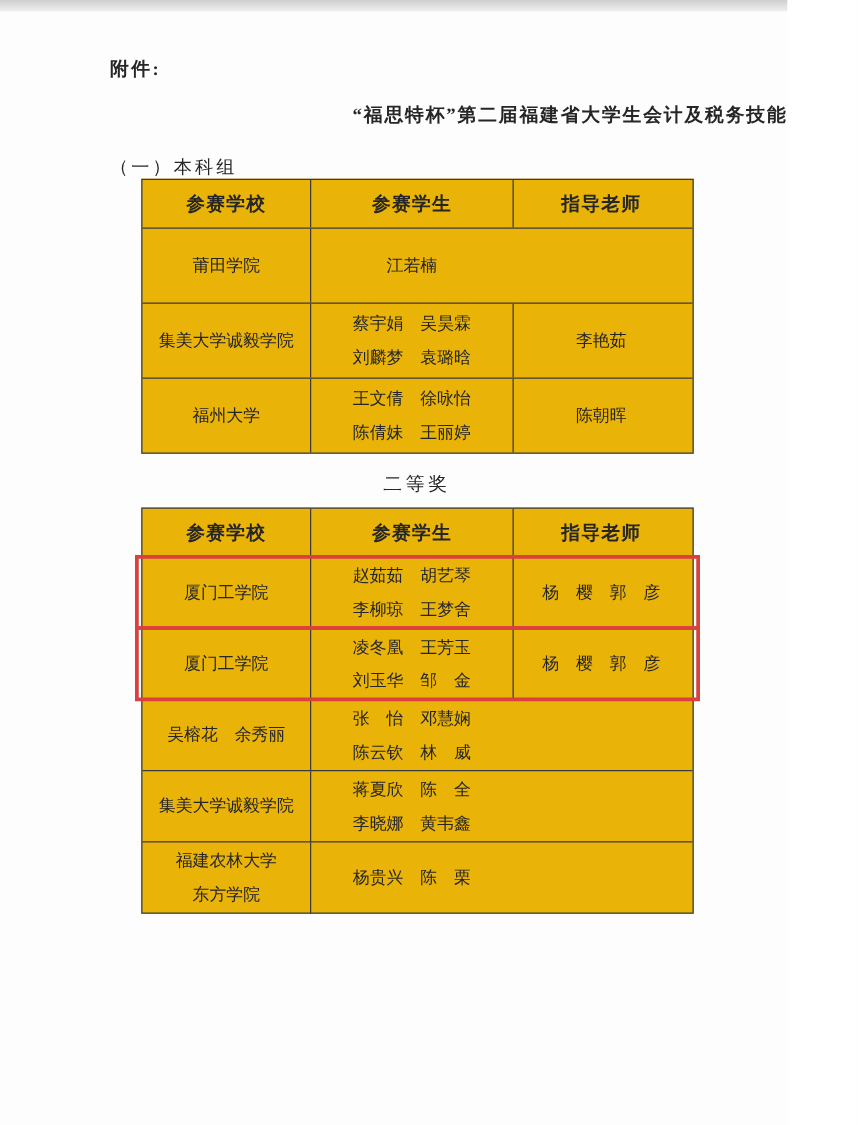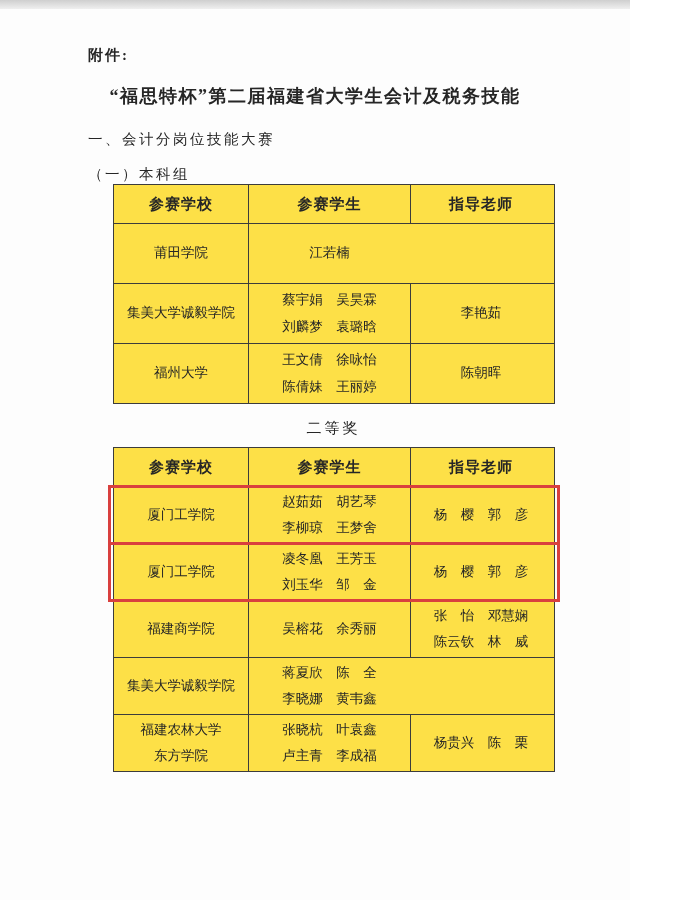--- a/index.html
+++ b/index.html
@@ -15,43 +15,43 @@
     width: 100%; height: 9px;
     background: linear-gradient(to bottom, #cfcfcf, #efefef);
   }
   .attachment {
     margin: 37px 0 0 88px;
     font-size: 15px;
     font-weight: bold;
     letter-spacing: 2px;
   }
   .doc-title {
-    text-align: center;
-    font-size: 18px;
+    text-align: right;
+    font-size: 15px;
     font-weight: bold;
     letter-spacing: 1.5px;
     line-height: 1.95;
     margin-top: 14px;
   }
   .section-line {
     margin: 16px 0 0 88px;
     font-size: 14.5px;
     letter-spacing: 2.5px;
   }
   .tables-root { margin-left: 113px; width: 441px; }
   .table-title {
     text-align: center;
     font-size: 15px;
     letter-spacing: 3px;
     margin: 15px 0 9px 0;
   }
   .award-table {
     width: 440px;
     border: 1.5px solid #3c3c3c;
-    background: #fde047;
+    background: #eab308;
   }
   .row {
     display: grid;
     grid-template-columns: 134px 162px 141px;
     position: relative;
   }
   .row + .row { border-top: 1.2px solid #3c3c3c; }
   .cell {
     display: flex;
     align-items: center;
@@ -87,21 +87,20 @@
 
 <div class="page">
   <div class="top-shade"></div>
 
   <div class="attachment">附件:</div>
 
   <div class="doc-title">
     <div>“福思特杯”第二届福建省大学生会计及税务技能</div>
   </div>
 
-  <div class="section-line">一、会计分岗位技能大赛</div>
 
   <div class="section-line">（一）本科组</div>
 
   <div class="tables-root" id="tables-root">
   <div class="award-block">
     <div class="award-table table-0">
       <div class="row header-row">
         <div class="cell">参赛学校</div>
         <div class="cell">参赛学生</div>
         <div class="cell">指导老师</div>
@@ -145,35 +144,32 @@
   </div>
 
   <div class="row data-row highlighted">
     <div class="cell">厦门工学院</div>
     <div class="cell">凌冬凰　王芳玉
 刘玉华　邹　金</div>
     <div class="cell">杨　樱　郭　彦</div>
   </div>
 
   <div class="row data-row">
-    <div class="cell">福建商学院</div>
     <div class="cell">吴榕花　余秀丽</div>
     <div class="cell">张　怡　邓慧娴
 陈云钦　林　威</div>
   </div>
 
   <div class="row data-row">
     <div class="cell">集美大学诚毅学院</div>
     <div class="cell">蒋夏欣　陈　全
 李晓娜　黄韦鑫</div>
   </div>
 
   <div class="row data-row">
     <div class="cell">福建农林大学
 东方学院</div>
-    <div class="cell">张晓杭　叶袁鑫
-卢主青　李成福</div>
     <div class="cell">杨贵兴　陈　栗</div>
   </div>
 </div>
   </div>
 </div>
 </div>
 
 </body></html>

